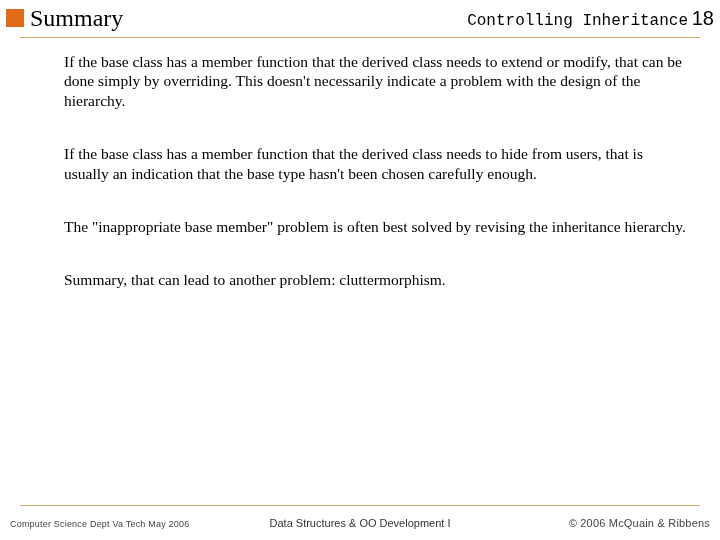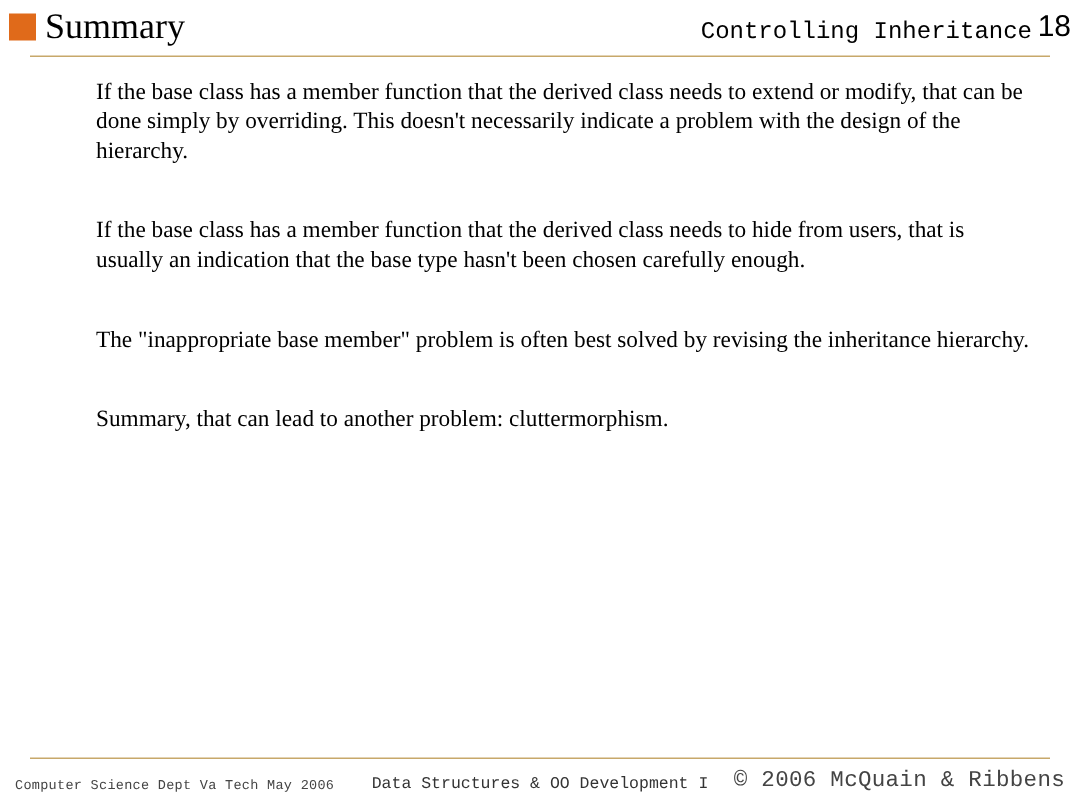--- a/index.html
+++ b/index.html
@@ -8,24 +8,24 @@
   .header { position: absolute; top: 5px; left: 0; right: 0; height: 30px; }
   .orange-block { position: absolute; left: 6px; top: 4px; width: 18px; height: 18px; background: #e06a1a; }
   .title { position: absolute; left: 30px; top: 0; font-size: 24px; }
   .topic { position: absolute; right: 32px; top: 7px; font-size: 16px; font-family: Liberation Mono, monospace; text-align: center; }
   .pagenum { position: absolute; right: 6px; top: 2px; font-size: 20px; font-family: Arial, Helvetica, sans-serif; }
   .rule { position: absolute; left: 20px; right: 20px; height: 1px; background: #c7a86a; }
   .rule-top { top: 37px; }
   .rule-bottom { bottom: 34px; }
   .body { position: absolute; top: 52px; left: 32px; right: 32px; }
   .para { font-size: 15.5px; line-height: 1.25; margin-bottom: 34px; margin-left: 32px; }
-  .footer { position: absolute; bottom: 8px; left: 0; right: 0; height: 20px; font-family: Liberation Mono, monospace; }
+  .footer { position: absolute; bottom: 8px; left: 0; right: 0; height: 20px; font-family: Liberation Sans, sans-serif; }
   .footer-left { position: absolute; left: 10px; bottom: 3px; font-size: 9px; color: #444; letter-spacing: 0.2px; }
   .footer-center { position: absolute; left: 0; right: 0; bottom: 3px; text-align: center; font-size: 11px; color: #333; }
-  .footer-right { position: absolute; right: 10px; bottom: 3px; font-size: 15px; color: #444; letter-spacing: 0.2px; }
+  .footer-right { position: absolute; right: 10px; bottom: 3px; font-size: 11px; color: #444; letter-spacing: 0.2px; }
 </style>
 </head>
 <body>
 
 <div class="slide">
 
   <div class="header">
     <div class="orange-block"></div>
     <div class="title">Summary</div>
     <div class="topic">Controlling Inheritance</div>

